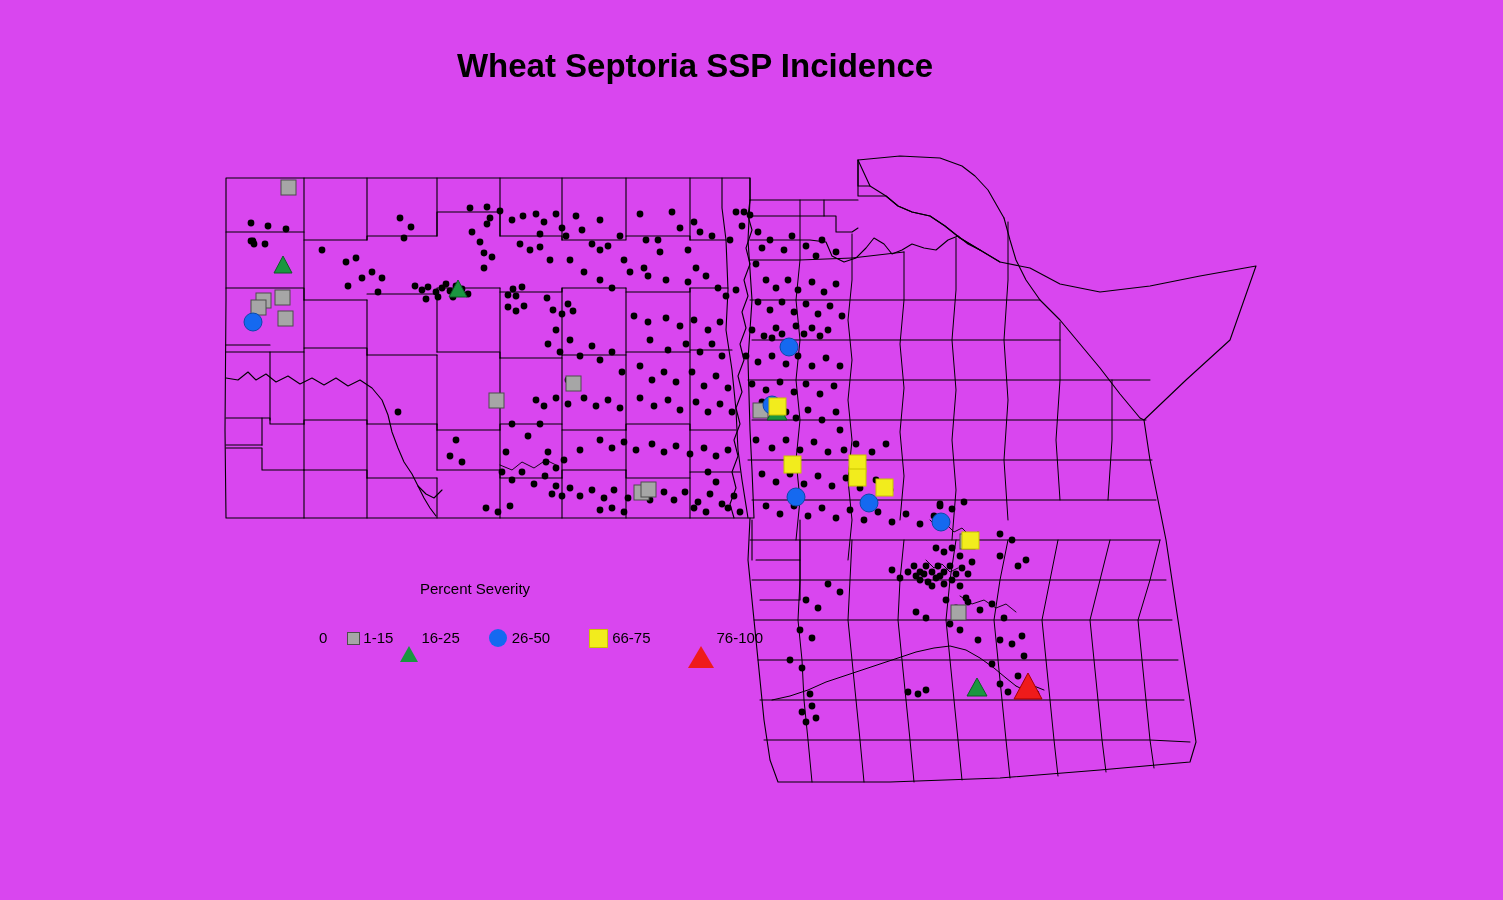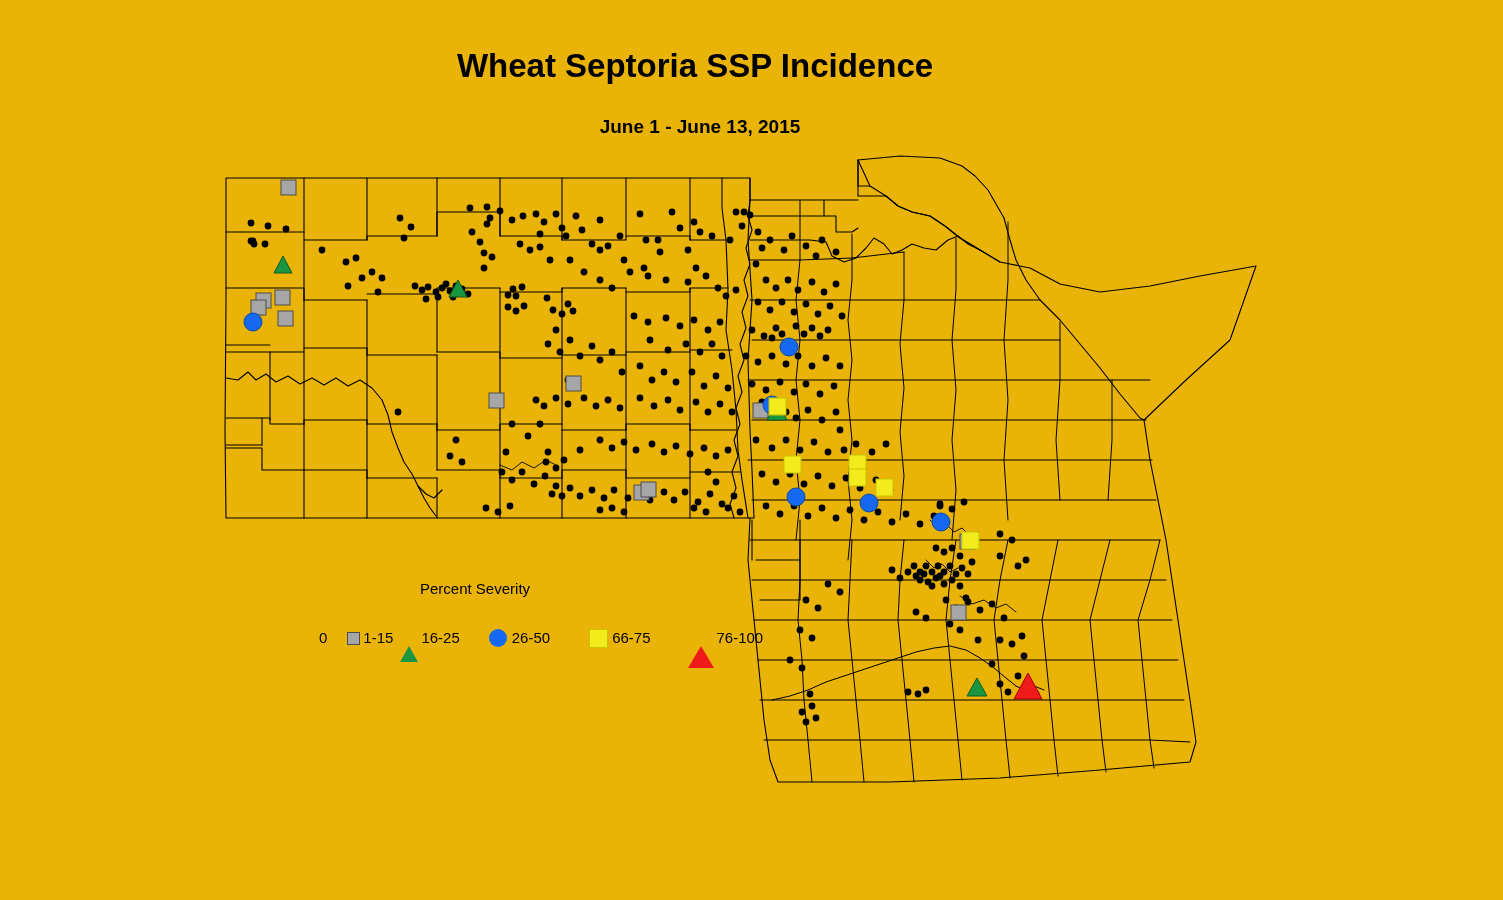--- a/index.html
+++ b/index.html
@@ -12,21 +12,21 @@
     width: 1503px;
     height: 900px;
     overflow: hidden;
     font-family: "Liberation Sans", sans-serif;
     color: #000000;
   }
   #page {
     position: relative;
     width: 1503px;
     height: 900px;
-    background: #eab308;
+    background: #d946ef;
   }
   #title {
     position: absolute;
     left: 0;
     top: 46px;
     width: 1390px;
     text-align: center;
     font-size: 33px;
     font-weight: bold;
     letter-spacing: 0px;
@@ -108,21 +108,20 @@
   .sym-circ {
     border-radius: 50%;
   }
 </style>
 </head>
 <body>
 
 <div id="page">
 
   <div id="title">Wheat Septoria SSP Incidence</div>
-  <div id="subtitle">June 1 - June 13, 2015</div>
 
   <div id="map-wrap">
     <svg id="map-svg" viewBox="0 0 1503 900" xmlns="http://www.w3.org/2000/svg">
 
       <g fill="none" stroke="#000000" stroke-width="1.1" stroke-linejoin="round" stroke-linecap="round">
 
         <path d="M226,178 L750,178 L750,200 L748,240 L752,300 L748,360 L750,430 L752,470 L754,518
                  L226,518 L225,430 L226,300 Z"></path>
 
         <path d="M304,178 L304,240 L304,300"></path>

